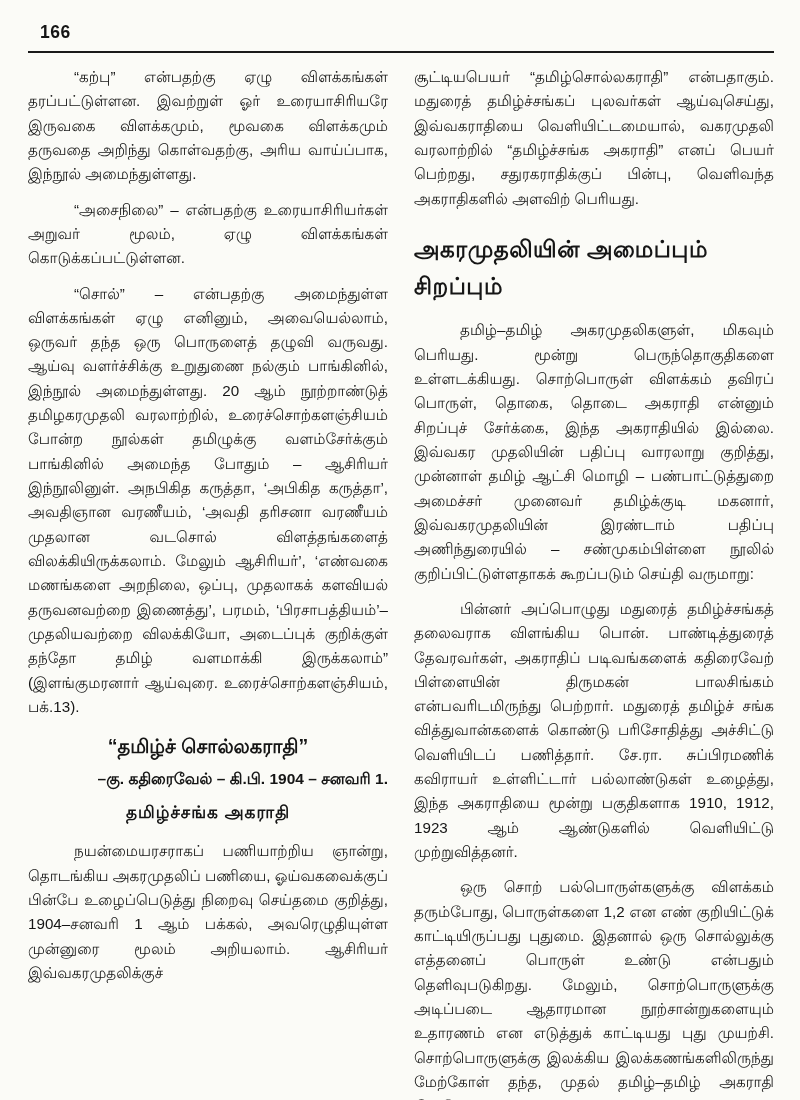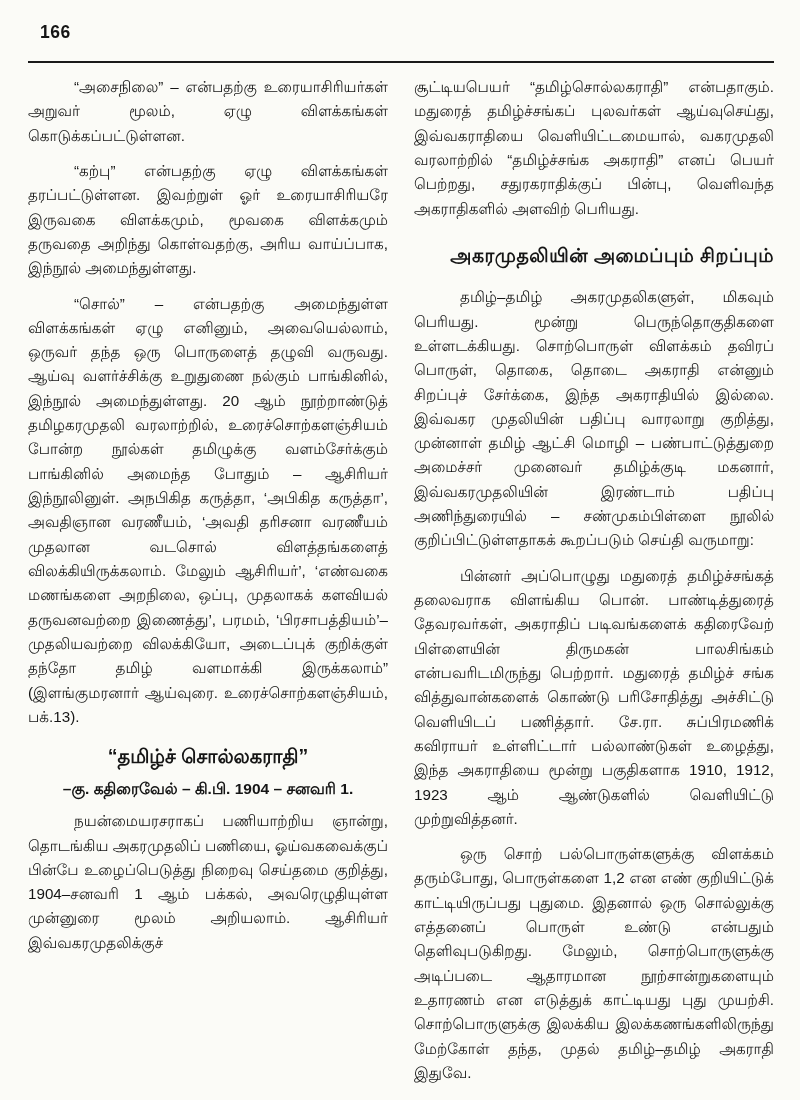--- a/index.html
+++ b/index.html
@@ -17,21 +17,21 @@
     height: 1100px;
     padding: 10px 26px 0 28px;
     overflow: hidden;
   }
   .hdr {
     display: flex;
     justify-content: space-between;
     align-items: flex-end;
     font-weight: bold;
     font-size: 17px;
-    padding: 12px 4px 17px 12px;
+    padding: 12px 4px 7px 12px;
   }
   .hdr .pgnum { font-size: 17.5px; letter-spacing: 0.5px; }
   .hdr .runtitle { font-size: 16.5px; }
   .rule {
     border: 0;
     border-top: 2.5px solid #1a1a1a;
     margin: 1px 0 12px 0;
   }
   .cols {
     display: flex;
@@ -51,61 +51,62 @@
   .para.cont { text-indent: 0; }
   .sec-title {
     text-align: center;
     font-weight: bold;
     font-size: 19.5px;
     margin: 14px 0 8px 0;
     text-indent: 0;
     line-height: 1.35;
   }
   .sec-byline {
-    text-align: center;
+    text-align: right;
     font-weight: bold;
     font-size: 15.5px;
     margin: 0 0 7px 0;
     text-indent: 0;
   }
   .sec-subtitle {
     text-align: center;
     font-weight: bold;
     font-size: 17px;
     margin: 0 0 13px 0;
     text-indent: 0;
     letter-spacing: 1px;
   }
   .sec-title-2 {
-    text-align: right;
+    text-align: left;
     font-weight: bold;
-    font-size: 19px;
+    font-size: 23px;
     margin: 20px 0 14px 0;
     text-indent: 0;
     letter-spacing: 0.5px;
   }
 </style>
 </head>
 <body>
 
 <div class="page">
 
   <div class="hdr">
     <span class="pgnum">166</span>
   </div>
   <hr class="rule">
 
   <div class="cols">
 
     <div class="col">
+      <p class="para">“கற்பு” என்பதற்கு ஏழு விளக்கங்கள் தரப்பட்டுள்ளன. இவற்றுள் ஓர் உரையாசிரியரே இருவகை விளக்கமும், மூவகை விளக்கமும் தருவதை அறிந்து கொள்வதற்கு, அரிய வாய்ப்பாக, இந்நூல் அமைந்துள்ளது.</p>
       <p class="para">“அசைநிலை” – என்பதற்கு உரையாசிரியர்கள் அறுவர் மூலம், ஏழு விளக்கங்கள் கொடுக்கப்பட்டுள்ளன.</p>
-      <p class="para">“கற்பு” என்பதற்கு ஏழு விளக்கங்கள் தரப்பட்டுள்ளன. இவற்றுள் ஓர் உரையாசிரியரே இருவகை விளக்கமும், மூவகை விளக்கமும் தருவதை அறிந்து கொள்வதற்கு, அரிய வாய்ப்பாக, இந்நூல் அமைந்துள்ளது.</p>
       <p class="para">“சொல்” – என்பதற்கு அமைந்துள்ள விளக்கங்கள் ஏழு எனினும், அவையெல்லாம், ஒருவர் தந்த ஒரு பொருளைத் தழுவி வருவது. ஆய்வு வளர்ச்சிக்கு உறுதுணை நல்கும் பாங்கினில், இந்நூல் அமைந்துள்ளது. 20 ஆம் நூற்றாண்டுத் தமிழகரமுதலி வரலாற்றில், உரைச்சொற்களஞ்சியம் போன்ற நூல்கள் தமிழுக்கு வளம்சேர்க்கும் பாங்கினில் அமைந்த போதும் – ஆசிரியர் இந்நூலினுள். அநபிகித கருத்தா, ‘அபிகித கருத்தா’, அவதிஞான வரணீயம், ‘அவதி தரிசனா வரணீயம் முதலான வடசொல் விளத்தங்களைத் விலக்கியிருக்கலாம். மேலும் ஆசிரியர்’, ‘எண்வகை மணங்களை அறநிலை, ஒப்பு, முதலாகக் களவியல் தருவனவற்றை இணைத்து’, பரமம், ‘பிரசாபத்தியம்’–முதலியவற்றை விலக்கியோ, அடைப்புக் குறிக்குள் தந்தோ தமிழ் வளமாக்கி இருக்கலாம்” (இளங்குமரனார் ஆய்வுரை. உரைச்சொற்களஞ்சியம், பக்.13).</p>
       <h2 class="sec-title">“தமிழ்ச் சொல்லகராதி”</h2>
       <p class="sec-byline">–கு. கதிரைவேல் – கி.பி. 1904 – சனவரி 1.</p>
+      <h3 class="sec-subtitle">தமிழ்ச்சங்க அகராதி</h3>
       <p class="para">நயன்மையரசராகப் பணியாற்றிய ஞான்று, தொடங்கிய அகரமுதலிப் பணியை, ஓய்வகவைக்குப் பின்பே உழைப்பெடுத்து நிறைவு செய்தமை குறித்து, 1904–சனவரி 1 ஆம் பக்கல், அவரெழுதியுள்ள முன்னுரை மூலம் அறியலாம். ஆசிரியர் இவ்வகரமுதலிக்குச்</p>
     </div>
 
     <div class="col">
       <p class="para cont">சூட்டியபெயர் “தமிழ்சொல்லகராதி” என்பதாகும். மதுரைத் தமிழ்ச்சங்கப் புலவர்கள் ஆய்வுசெய்து, இவ்வகராதியை வெளியிட்டமையால், வகரமுதலி வரலாற்றில் “தமிழ்ச்சங்க அகராதி” எனப் பெயர் பெற்றது, சதுரகராதிக்குப் பின்பு, வெளிவந்த அகராதிகளில் அளவிற் பெரியது.</p>
       <h2 class="sec-title-2">அகரமுதலியின் அமைப்பும் சிறப்பும்</h2>
       <p class="para">தமிழ்–தமிழ் அகரமுதலிகளுள், மிகவும் பெரியது. மூன்று பெருந்தொகுதிகளை உள்ளடக்கியது. சொற்பொருள் விளக்கம் தவிரப் பொருள், தொகை, தொடை அகராதி என்னும் சிறப்புச் சேர்க்கை, இந்த அகராதியில் இல்லை. இவ்வகர முதலியின் பதிப்பு வாரலாறு குறித்து, முன்னாள் தமிழ் ஆட்சி மொழி – பண்பாட்டுத்துறை அமைச்சர் முனைவர் தமிழ்க்குடி மகனார், இவ்வகரமுதலியின் இரண்டாம் பதிப்பு அணிந்துரையில் – சண்முகம்பிள்ளை நூலில் குறிப்பிட்டுள்ளதாகக் கூறப்படும் செய்தி வருமாறு:</p>
       <p class="para">பின்னர் அப்பொழுது மதுரைத் தமிழ்ச்சங்கத் தலைவராக விளங்கிய பொன். பாண்டித்துரைத் தேவரவர்கள், அகராதிப் படிவங்களைக் கதிரைவேற் பிள்ளையின் திருமகன் பாலசிங்கம் என்பவரிடமிருந்து பெற்றார். மதுரைத் தமிழ்ச் சங்க வித்துவான்களைக் கொண்டு பரிசோதித்து அச்சிட்டு வெளியிடப் பணித்தார். சே.ரா. சுப்பிரமணிக் கவிராயர் உள்ளிட்டார் பல்லாண்டுகள் உழைத்து, இந்த அகராதியை மூன்று பகுதிகளாக 1910, 1912, 1923 ஆம் ஆண்டுகளில் வெளியிட்டு முற்றுவித்தனர்.</p>
       <p class="para">ஒரு சொற் பல்பொருள்களுக்கு விளக்கம் தரும்போது, பொருள்களை 1,2 என எண் குறியிட்டுக் காட்டியிருப்பது புதுமை. இதனால் ஒரு சொல்லுக்கு எத்தனைப் பொருள் உண்டு என்பதும் தெளிவுபடுகிறது. மேலும், சொற்பொருளுக்கு அடிப்படை ஆதாரமான நூற்சான்றுகளையும் உதாரணம் என எடுத்துக் காட்டியது புது முயற்சி. சொற்பொருளுக்கு இலக்கிய இலக்கணங்களிலிருந்து மேற்கோள் தந்த, முதல் தமிழ்–தமிழ் அகராதி இதுவே.</p>
     </div>

